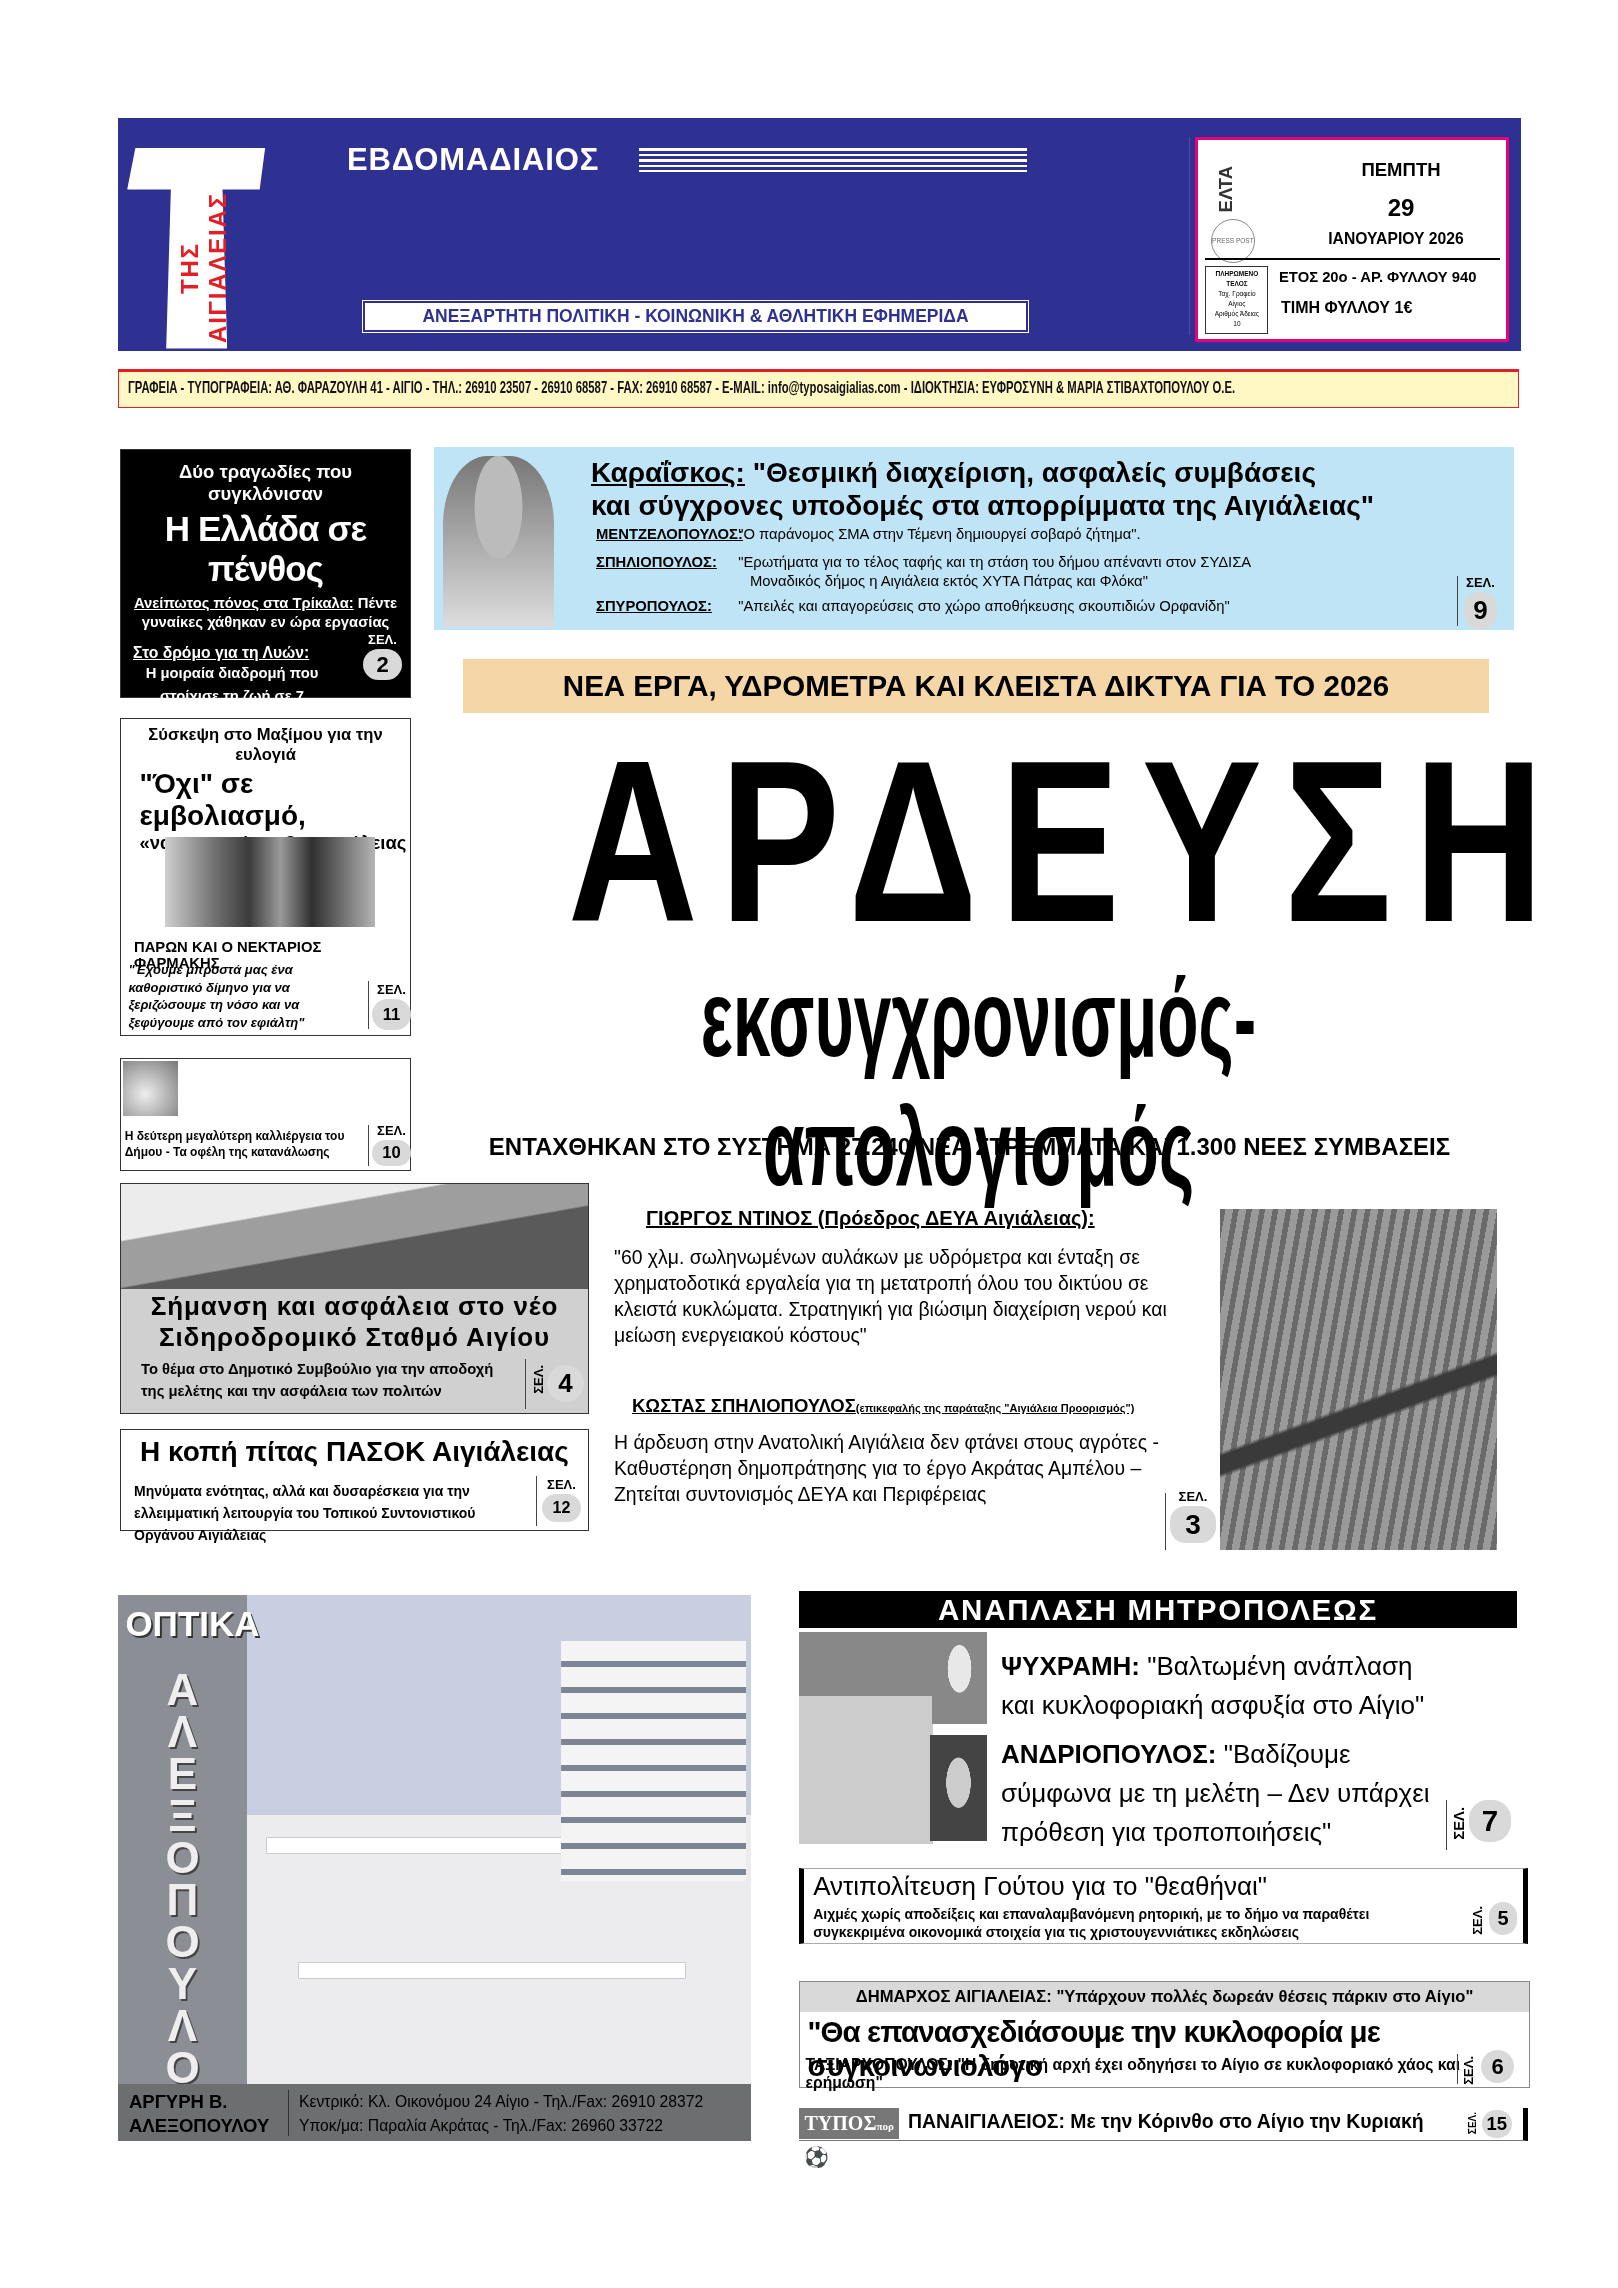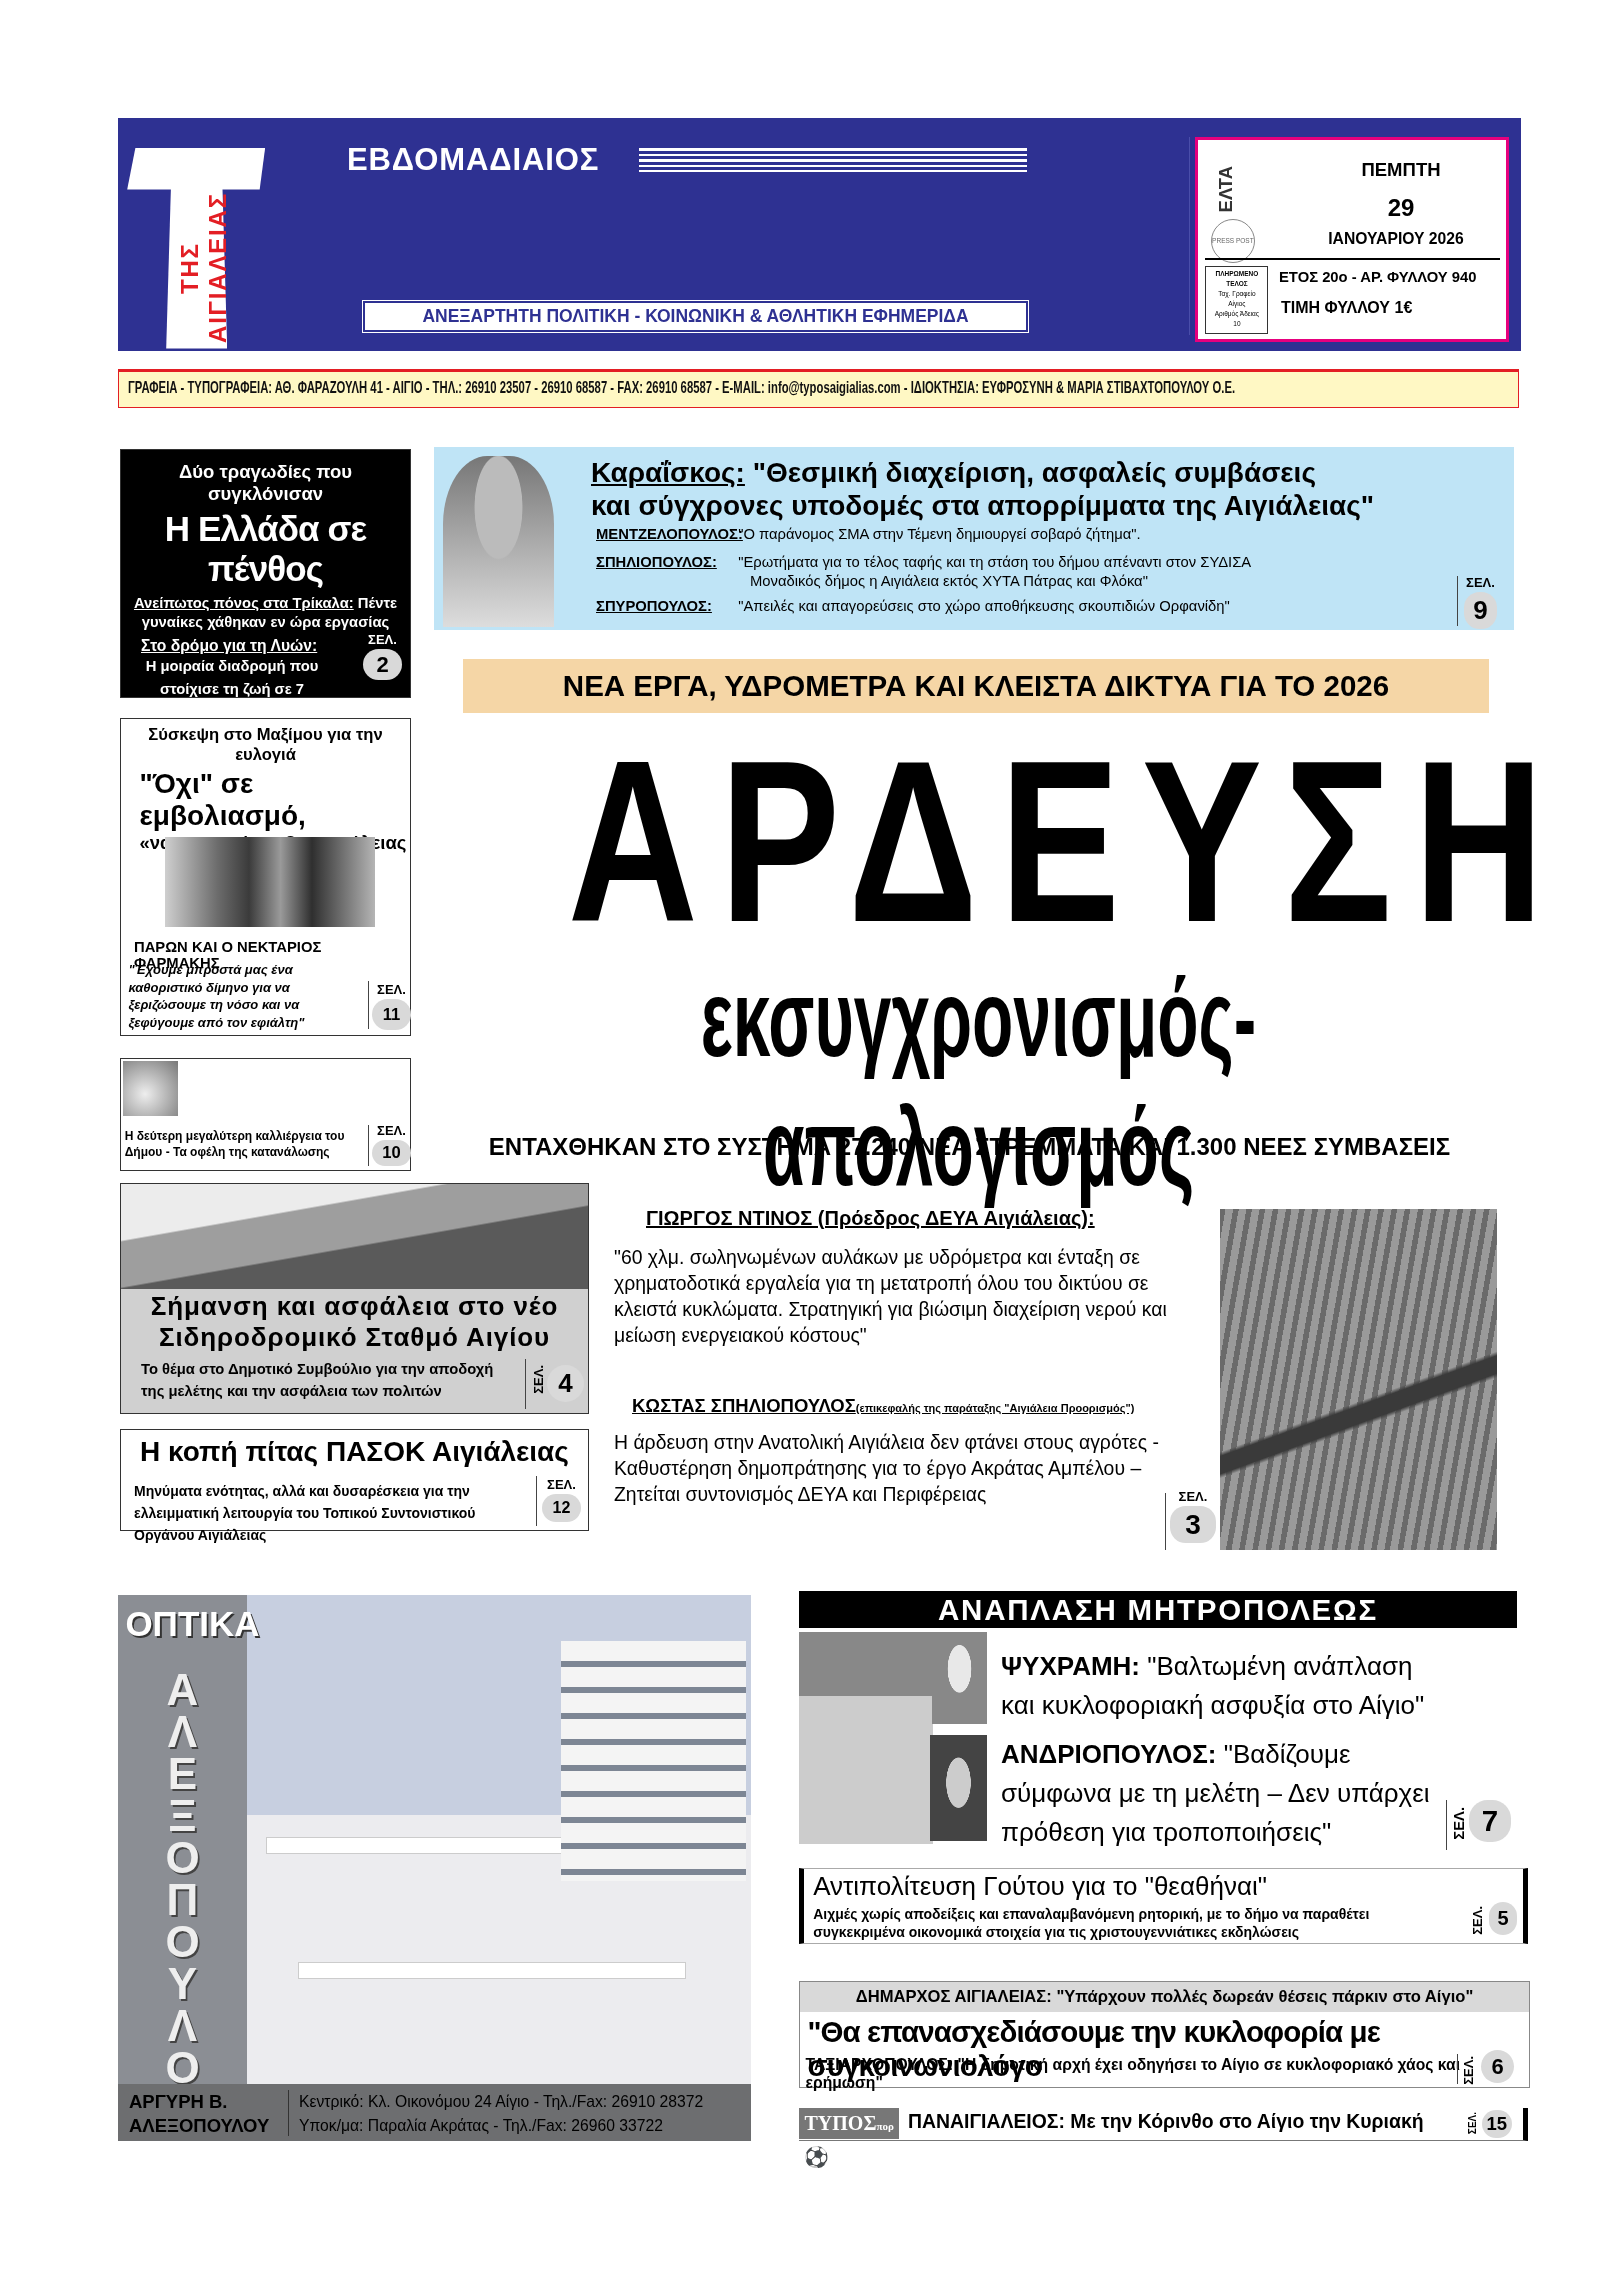--- a/index.html
+++ b/index.html
@@ -37,21 +37,21 @@
   #infostrip { left: 118px; top: 369px; width: 1401px; height: 39px; background:#fff8c4; border: 1.8px solid #e31e24; border-top: 3.7px solid #e31e24; }
   #infostrip-text { left: 9.2px; top: 7.4px; font-size: 15.7px; font-weight: bold; color:#111; }
 
   
   .lbox { border: 1.8px solid #333; }
   #tragedy { left: 120px; top: 449px; width: 291px; height: 249px; background:#000; color:#fff; text-align:center; }
   #tragedy .kicker { font-size: 18.5px; font-weight:bold; margin-top: 11px; }
   #tragedy .title { font-size: 35px; font-weight:bold; margin-top: 3.7px; letter-spacing:-0.9px; }
   #tragedy .p1 { font-size: 14.8px; font-weight:bold; margin-top: 5.5px; line-height: 18.5px; }
   #tragedy u { text-decoration: underline; }
-  #tragedy .p2 { font-size: 15.7px; font-weight:bold; margin-top: 6px; text-align:left; padding-left: 20px; }
+  #tragedy .p2 { font-size: 15.7px; font-weight:bold; margin-top: 13px; text-align:left; padding-left: 12px; }
   #tragedy .p3 { font-size: 14.8px; font-weight:bold; line-height: 23px; text-align:center; width: 222px; }
   .pagebadge { position:absolute; text-align:center; font-weight:bold; }
   .pagebadge .lbl { font-size: 13px; }
   .pagebadge .num { display:block; width: 39px; height: 31px; border-radius: 15.7px; background:#d9d9d9; color:#000; font-size: 22px; line-height: 31px; margin-top:1.8px; }
 
   #vaccine { left: 120px; top: 718px; width: 291px; height: 318px; background:#fff; }
   #vaccine .kicker { font-size: 16.6px; font-weight:bold; text-align:center; margin-top: 5.5px; }
   #vaccine .title { font-size: 28px; font-weight:bold; margin: 3.7px 0 0 18.5px; }
   #vaccine .sub { font-size: 18.5px; font-weight:bold; margin: 0 0 0 18.5px; }
   #vaccine-photo { position:absolute; left: 44px; top: 118px; width: 210px; height: 90px; background: linear-gradient(90deg,#cfcfcf 0%,#6c6c6c 25%,#3b3b3b 40%,#9a9a9a 55%,#2f2f2f 70%,#b5b5b5 100%); }

